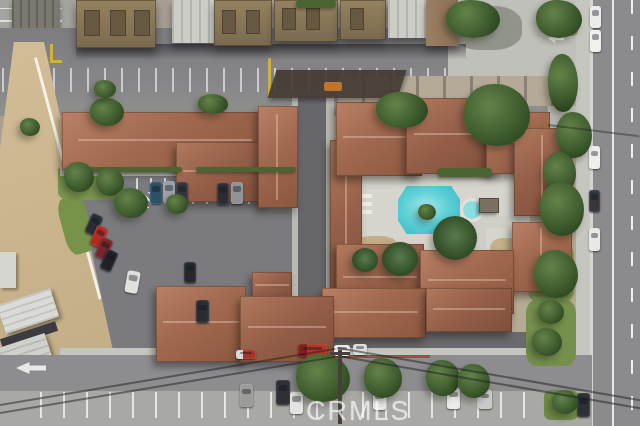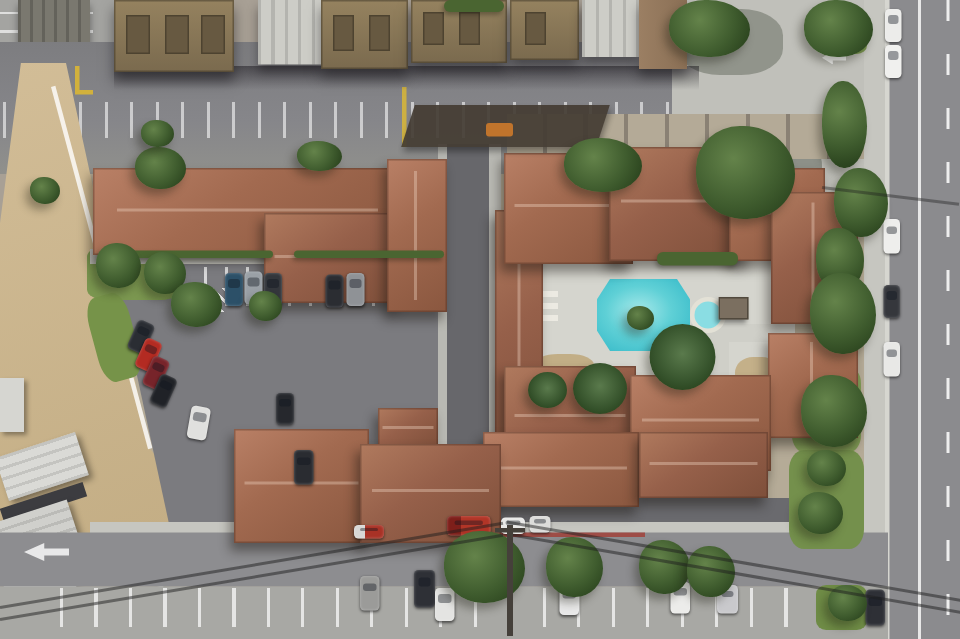--- a/index.html
+++ b/index.html
@@ -220,13 +220,14 @@
     </div>
 
   <div class="sc wire" style="left:0;top:404px;width:340px;transform:rotate(-9.5deg);"></div>
   <div class="sc wire" style="left:0;top:412px;width:340px;transform:rotate(-9.5deg);"></div>
   <div class="sc wire" style="left:338px;top:347px;width:310px;transform:rotate(9.8deg);"></div>
   <div class="sc wire" style="left:338px;top:355px;width:310px;transform:rotate(9.8deg);"></div>
   <div class="sc wire" style="left:548px;top:124px;width:92px;transform:rotate(7deg);opacity:.8;"></div>
   <div class="sc" style="left:338px;top:350px;width:4px;height:74px;background:#45403a;"></div>
   <div class="sc" style="left:330px;top:352px;width:20px;height:3px;background:#45403a;"></div>
 
+  <div class="sc" id="watermark">CRMLS</div>
 </div>
 
 </body></html>

